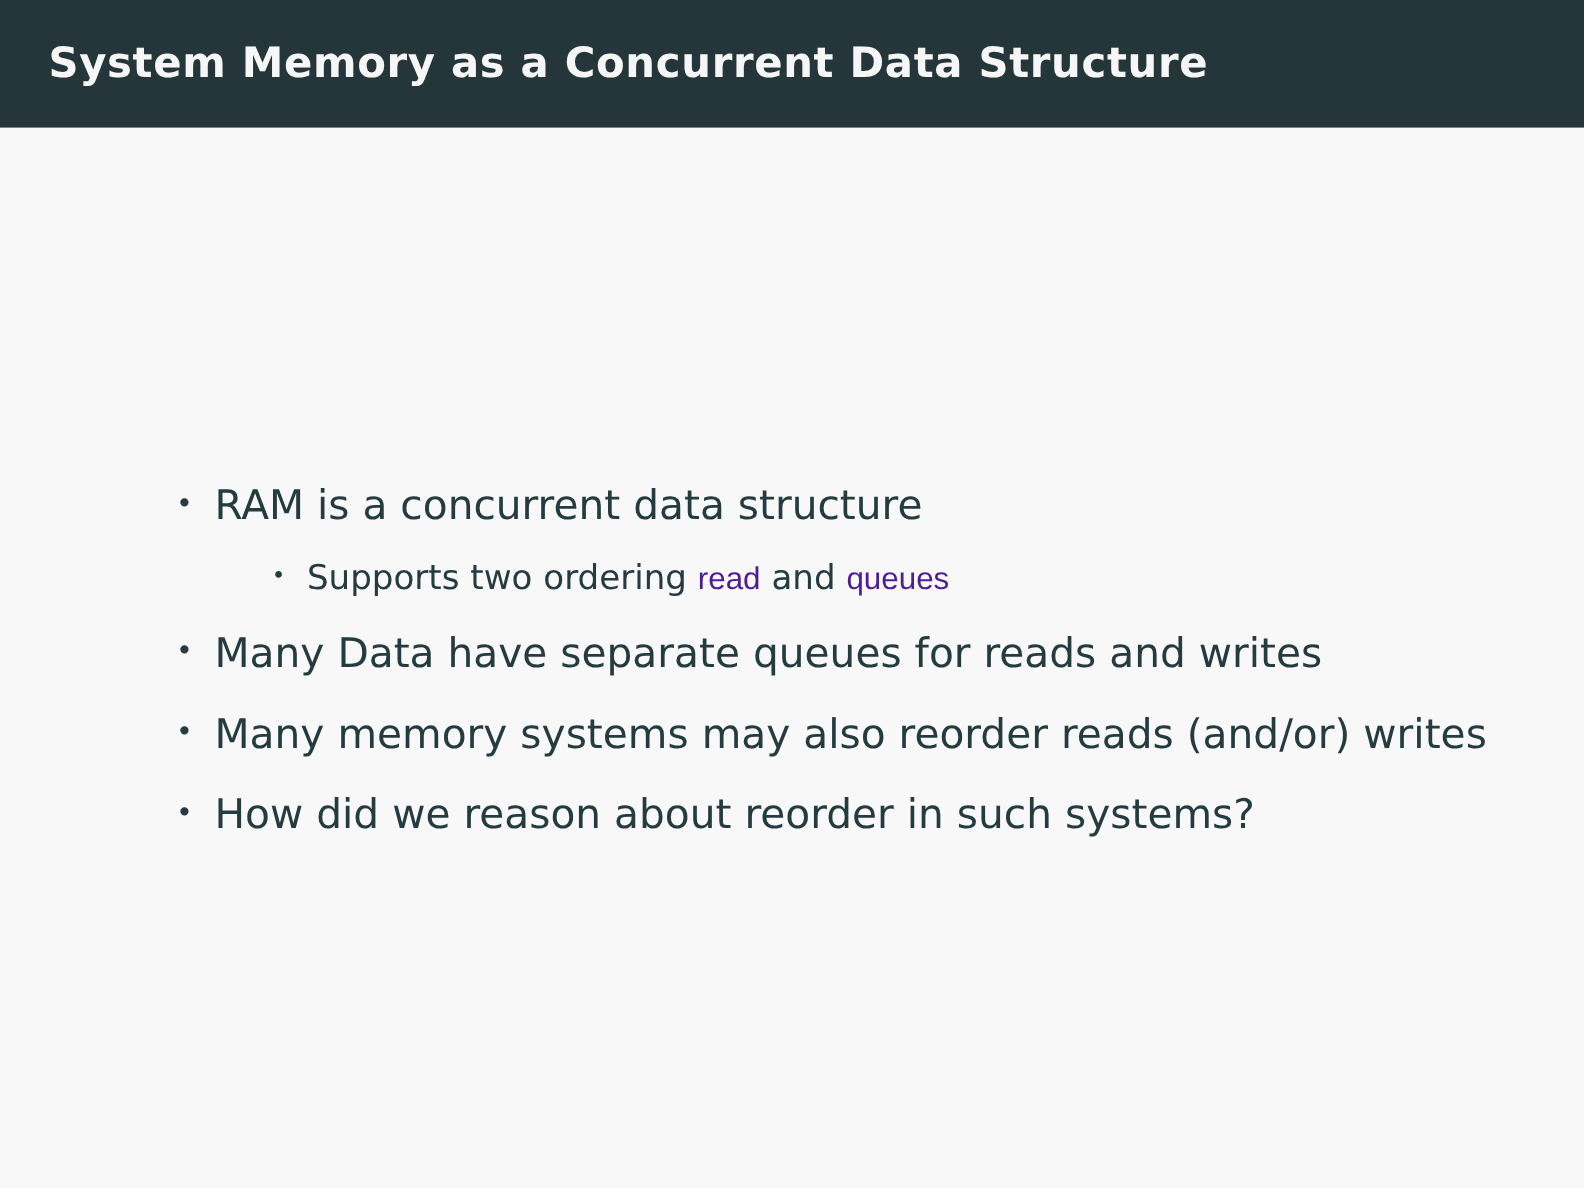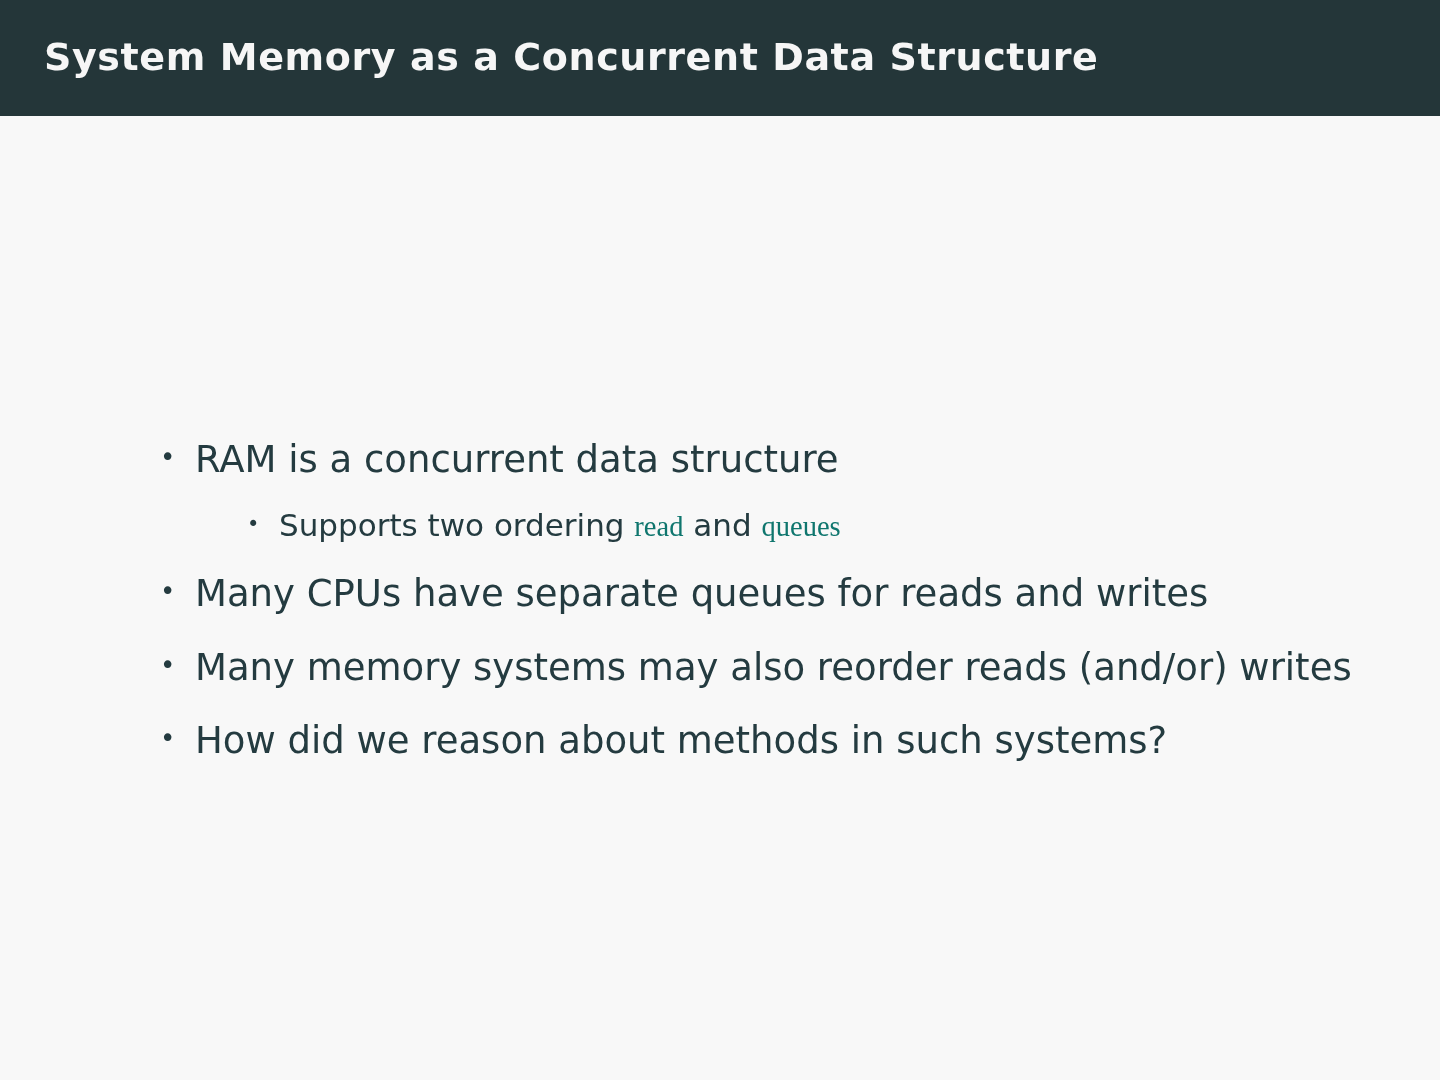--- a/index.html
+++ b/index.html
@@ -110,23 +110,23 @@
     font-size: 37px;
     line-height: 44px;
   }
 
   .level-2 .bullet-text {
     font-size: 31px;
     line-height: 38px;
   }
 
   .mono {
-    font-family: Liberation Serif, serif;
+    font-family: Liberation Sans, sans-serif;
     font-size: 0.92em;
-    color: #0f766e;
+    color: #4c1d95;
   }
 
   
   .row-0 { top: 322px; }
   .row-1 { top: 390px; }
   .row-2 { top: 456px; }
   .row-3 { top: 530px; }
   .row-4 { top: 603px; }
 </style>
 </head>
@@ -146,29 +146,29 @@
         <span class="bullet-text">RAM is a concurrent data structure</span>
       </div>
 
       <div class="bullet-row level-2 row-1">
         <span class="marker">•</span>
         <span class="bullet-text"><span>Supports two ordering </span><span class="mono">read</span><span> and </span><span class="mono">queues</span></span>
       </div>
 
       <div class="bullet-row level-1 row-2">
         <span class="marker">•</span>
-        <span class="bullet-text">Many CPUs have separate queues for reads and writes</span>
+        <span class="bullet-text">Many Data have separate queues for reads and writes</span>
       </div>
 
       <div class="bullet-row level-1 row-3">
         <span class="marker">•</span>
         <span class="bullet-text">Many memory systems may also reorder reads (and/or) writes</span>
       </div>
 
       <div class="bullet-row level-1 row-4">
         <span class="marker">•</span>
-        <span class="bullet-text">How did we reason about methods in such systems?</span>
+        <span class="bullet-text">How did we reason about reorder in such systems?</span>
       </div>
 
     </div>
   </div>
 
 </div>
 
 </body></html>

